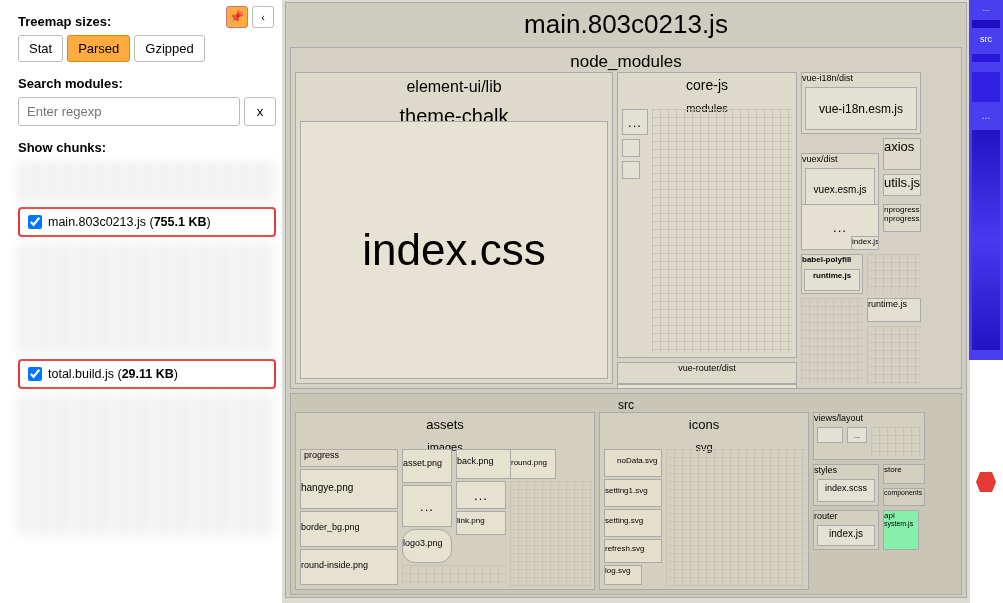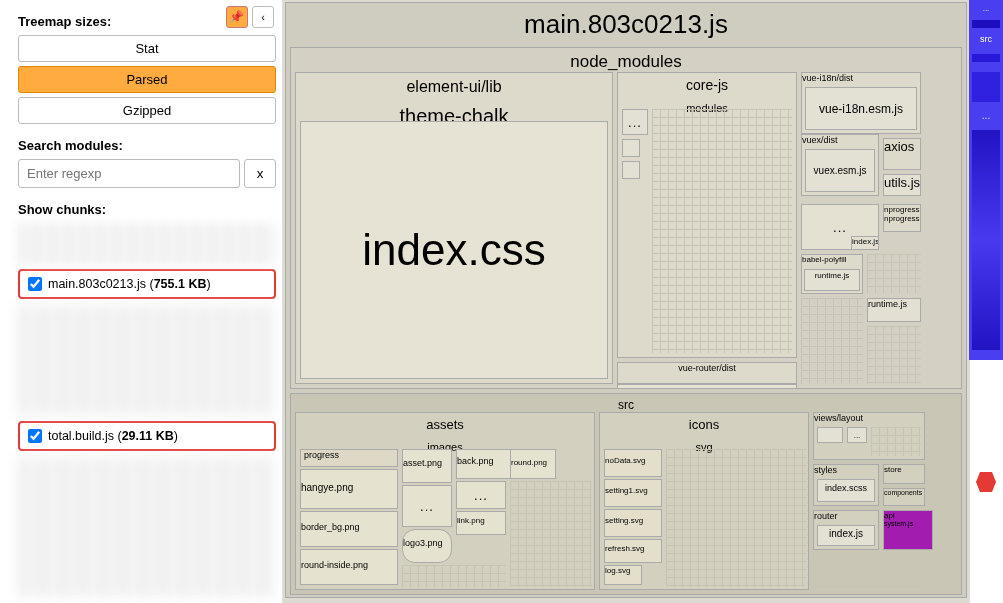--- a/index.html
+++ b/index.html
@@ -2,21 +2,21 @@
 <html><head>
 <meta charset="utf-8">
 <style>
 * { box-sizing: border-box; margin: 0; padding: 0; }
 body { font-family: Verdana, Arial, sans-serif; font-size: 13px; background: #fff; width: 1003px; height: 603px; overflow: hidden; display: flex; }
 .sidebar { width: 283px; height: 603px; padding: 10px 6px 10px 18px; position: relative; border-right: 1px solid #ddd; }
 .pin-row { position: absolute; right: 8px; top: 6px; display: flex; gap: 4px; }
 .pin-btn { width: 22px; height: 22px; background: #ffab40; border: 1px solid #c77; border-radius: 3px; display: flex; align-items: center; justify-content: center; cursor: pointer; font-size: 12px; }
 .collapse-btn { width: 22px; height: 22px; background: #fff; border: 1px solid #bbb; border-radius: 3px; display: flex; align-items: center; justify-content: center; cursor: pointer; font-size: 11px; }
 .label { font-weight: bold; margin-bottom: 6px; margin-top: 4px; }
-.btn-group { display: flex; gap: 4px; margin-bottom: 14px; flex-direction: column; }
+.btn-group { display: flex; gap: 4px; margin-bottom: 14px; }
 .btn { padding: 5px 10px; border: 1px solid #bbb; background: #fff; border-radius: 3px; cursor: pointer; font-size: 13px; }
 .btn.active { background: #ffab40; border-color: #e08800; }
 .search-row { display: flex; gap: 4px; margin-bottom: 14px; }
 .search-input { flex: 1; padding: 6px 8px; border: 1px solid #bbb; border-radius: 3px; font-size: 13px; }
 .clear-btn { width: 32px; border: 1px solid #bbb; background: #fff; border-radius: 3px; cursor: pointer; }
 .chunks-label { font-weight: bold; margin-bottom: 6px; }
 .blur-zone { filter: blur(5px); background: repeating-linear-gradient(90deg, #eee 0 8px, #f7f7f7 8px 16px); height: 42px; margin-bottom: 4px; border-radius: 2px; }
 .chunk-item { display: flex; align-items: center; gap: 6px; padding: 6px 8px; border: 2px solid #e53935; border-radius: 4px; margin-bottom: 6px; }
 .chunk-item input { width: 14px; height: 14px; }
 .chunk-name { font-size: 12.5px; }
@@ -124,21 +124,21 @@
         </div>
       </div>
 
       <div class="block" style="left:510px; top:24px; width:120px; height:62px; background:#dedacb;">
         <div class="t" style="font-size:9px">vue-i18n/dist</div>
         <div class="inner" style="left:3px; top:14px; right:3px; bottom:3px; display:flex; align-items:center; justify-content:center;">
           <div style="font-size:12px">vue-i18n.esm.js</div>
         </div>
       </div>
 
-      <div class="block" style="left:510px; top:86px; width:78px; height:62px; background:#dedacb;">
+      <div class="block" style="left:510px; top:105px; width:78px; height:62px; background:#dedacb;">
         <div class="t" style="font-size:9px">vuex/dist</div>
         <div class="inner" style="left:3px; top:14px; right:3px; bottom:3px; display:flex; align-items:center; justify-content:center;">
           <div style="font-size:10px">vuex.esm.js</div>
         </div>
       </div>
 
       <div class="block small" style="left:592px; top:90px; width:38px; height:32px; background:#dedacb;">
         <div class="t">axios</div>
       </div>
       <div class="block small" style="left:592px; top:126px; width:38px; height:22px; background:#e3e0d3;">
@@ -150,21 +150,21 @@
         <div class="t" style="font-size:8px">nprogress.js</div>
       </div>
 
       <div class="block" style="left:510px; top:156px; width:78px; height:46px; background:#e4e1d3; display:flex; align-items:center; justify-content:center;">
         <span class="dots">...</span>
       </div>
       <div class="block small" style="left:560px; top:188px; width:28px; height:14px; background:#e3e0d3;">
         <div class="t" style="font-size:8px">index.js</div>
       </div>
 
-      <div class="block small" style="left:510px; top:206px; width:62px; height:40px; background:#dedacb;">
+      <div class="block small" style="left:510px; top:206px; width:62px; height:40px; background:#dedacb;font-weight:bold;">
         <div class="t" style="font-size:8px">babel-polyfill</div>
         <div class="inner" style="left:2px; top:14px; right:2px; bottom:2px;">
           <div class="t" style="font-size:8px">runtime.js</div>
         </div>
       </div>
 
       <div class="block small" style="left:576px; top:250px; width:54px; height:24px; background:#e3e0d3;">
         <div class="t" style="font-size:9px">runtime.js</div>
       </div>
       <div class="grid-texture" style="left:576px; top:206px; width:54px; height:40px;"></div>
@@ -214,21 +214,21 @@
         <div class="block small" style="left:160px; top:98px; width:50px; height:24px; background:#e6e2d0;">
           <div class="t" style="font-size:8px; padding-top:4px">link.png</div>
         </div>
         <div class="grid-texture" style="left:214px; top:68px; width:82px; height:106px;"></div>
         <div class="grid-texture" style="left:106px; top:152px; width:104px; height:22px;"></div>
       </div>
 
       <div class="block" style="left:308px; top:18px; width:210px; height:178px; background:#d4d0bf;">
         <div class="title" style="font-size:13px">icons</div>
         <div class="title" style="font-size:11px">svg</div>
-        <div class="block small" style="left:4px; top:36px; width:58px; height:28px; background:#e3dfcb;">
+        <div class="block small" style="left:4px; top:36px; width:58px; height:28px; background:#e3dfcb;padding-left:12px;">
           <div class="t" style="font-size:8px; padding-top:6px">noData.svg</div>
         </div>
         <div class="block small" style="left:4px; top:66px; width:58px; height:28px; background:#e3dfcb;">
           <div class="t" style="font-size:8px; padding-top:6px">setting1.svg</div>
         </div>
         <div class="block small" style="left:4px; top:96px; width:58px; height:28px; background:#e3dfcb;">
           <div class="t" style="font-size:8px; padding-top:6px">setting.svg</div>
         </div>
         <div class="block small" style="left:4px; top:126px; width:58px; height:24px; background:#e3dfcb;">
           <div class="t" style="font-size:8px; padding-top:4px">refresh.svg</div>
@@ -263,21 +263,21 @@
         <div class="t" style="font-size:7px">components</div>
       </div>
 
       <div class="block small" style="left:522px; top:116px; width:66px; height:40px; background:#d4d0bf;">
         <div class="t" style="font-size:9px">router</div>
         <div class="inner" style="left:3px; top:14px; right:3px; bottom:3px;">
           <div class="t" style="font-size:10px; padding-top:2px">index.js</div>
         </div>
       </div>
 
-      <div class="block small" style="left:592px; top:116px; width:50px; height:40px; background:#a21caf;">
+      <div class="block small" style="left:592px; top:116px; width:36px; height:40px; background:#86efac;">
         <div class="t" style="font-size:8px">api</div>
         <div class="t" style="font-size:7px">system.js</div>
       </div>
 
       <div class="grid-texture" style="left:522px; top:160px; width:112px; height:34px;"></div>
     </div>
   </div>
 </div>
 
 <div class="rightbar">

